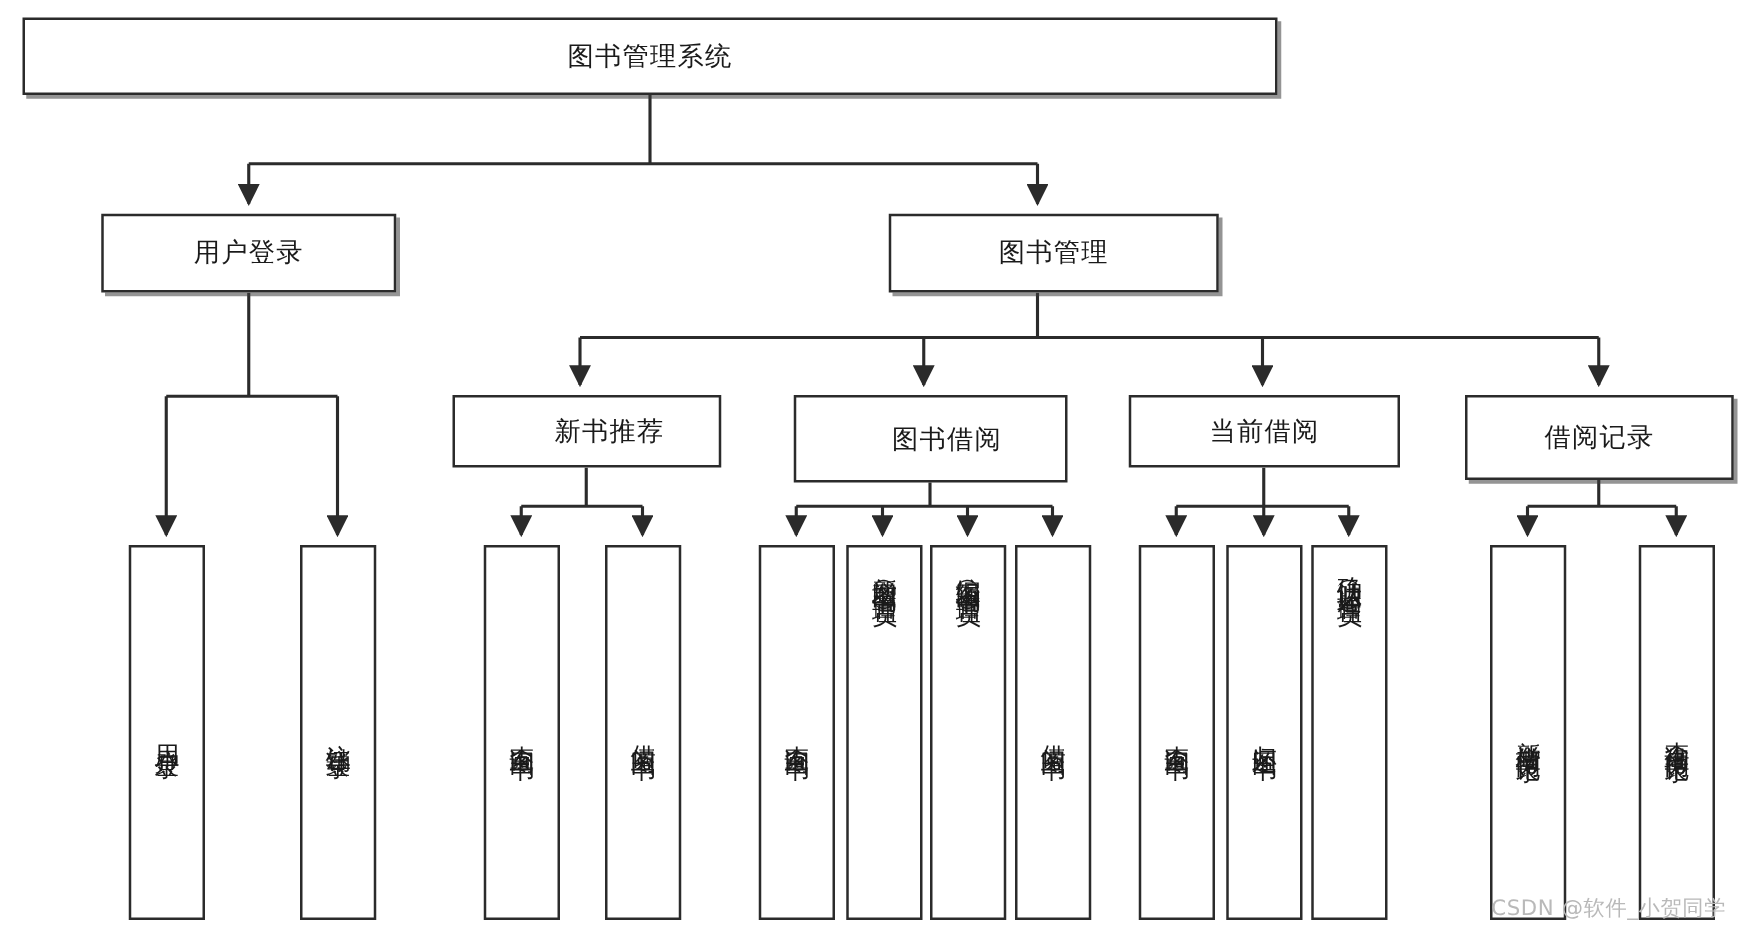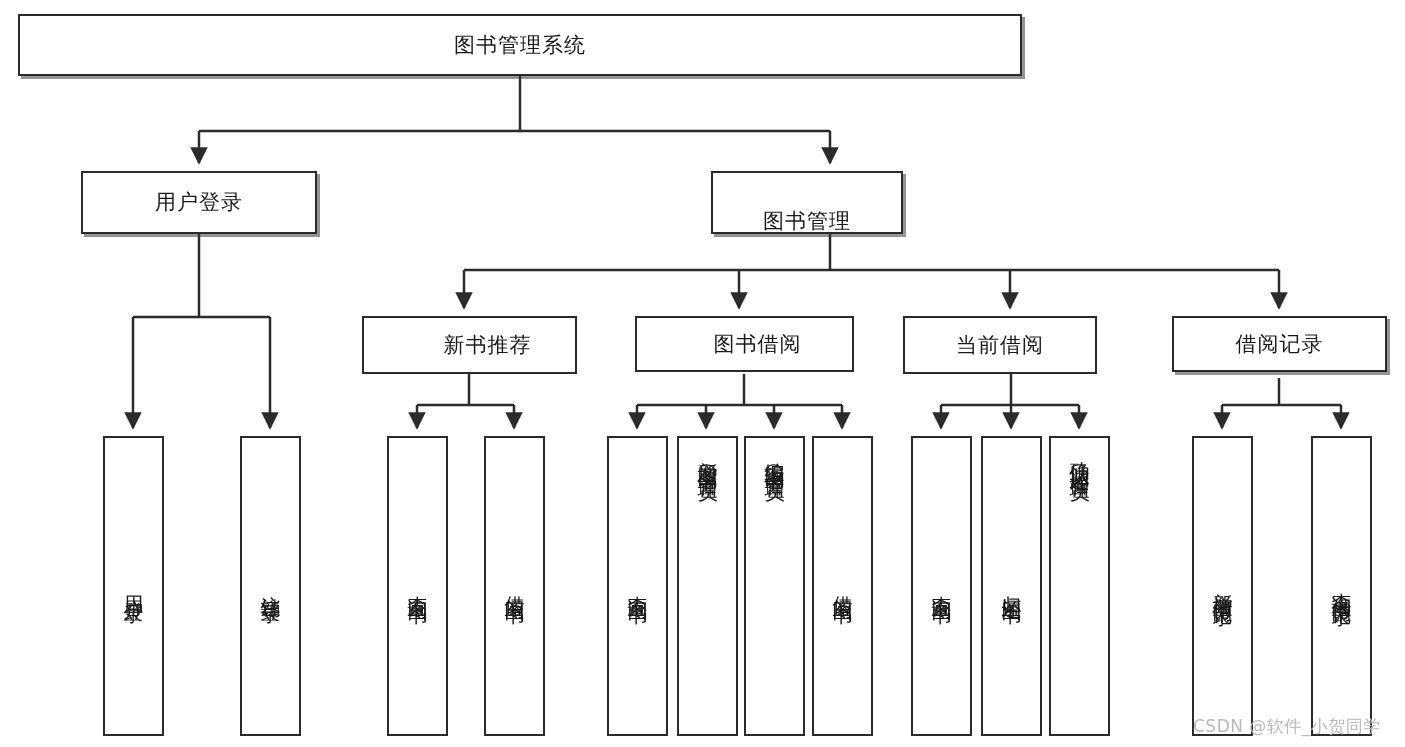--- a/index.html
+++ b/index.html
@@ -107,34 +107,34 @@
     </g>
   </svg>
 
   <div class="node shadow" style="left:18px;top:14px;width:1004px;height:62px;">
     <span class="lbl">图书管理系统</span>
   </div>
 
   <div class="node shadow" style="left:81px;top:171px;width:236px;height:63px;">
     <span class="lbl">用户登录</span>
   </div>
-  <div class="node shadow" style="left:711px;top:171px;width:192px;height:63px;align-items:flex-end;">
+  <div class="node shadow" style="left:711px;top:171px;width:264px;height:63px;">
     <span class="lbl">图书管理</span>
   </div>
 
   <div class="node" style="left:362px;top:316px;width:215px;height:58px;padding-left:36px;">
     <span class="lbl">新书推荐</span>
   </div>
-  <div class="node" style="left:635px;top:316px;width:219px;height:56px;padding-left:26px;">
+  <div class="node" style="left:635px;top:316px;width:219px;height:70px;padding-left:26px;">
     <span class="lbl">图书借阅</span>
   </div>
-  <div class="node" style="left:903px;top:316px;width:194px;height:58px;">
+  <div class="node" style="left:903px;top:316px;width:217px;height:58px;">
     <span class="lbl">当前借阅</span>
   </div>
-  <div class="node shadow" style="left:1172px;top:316px;width:215px;height:56px;">
+  <div class="node shadow" style="left:1172px;top:316px;width:215px;height:68px;">
     <span class="lbl">借阅记录</span>
   </div>
 
   <div class="node leaf centered" style="left:103px;top:436px;width:61px;height:300px;">
     <span class="lbl">用户登录</span>
   </div>
   <div class="node leaf centered" style="left:240px;top:436px;width:61px;height:300px;">
     <span class="lbl">注销登录</span>
   </div>
 

